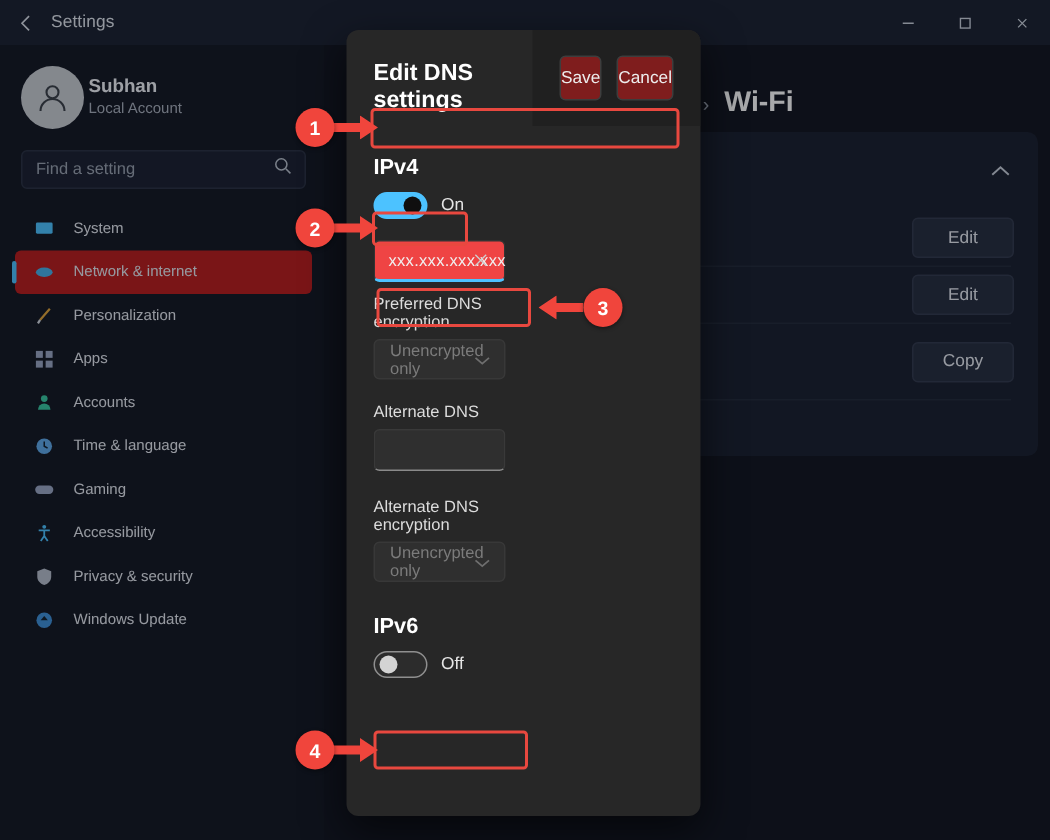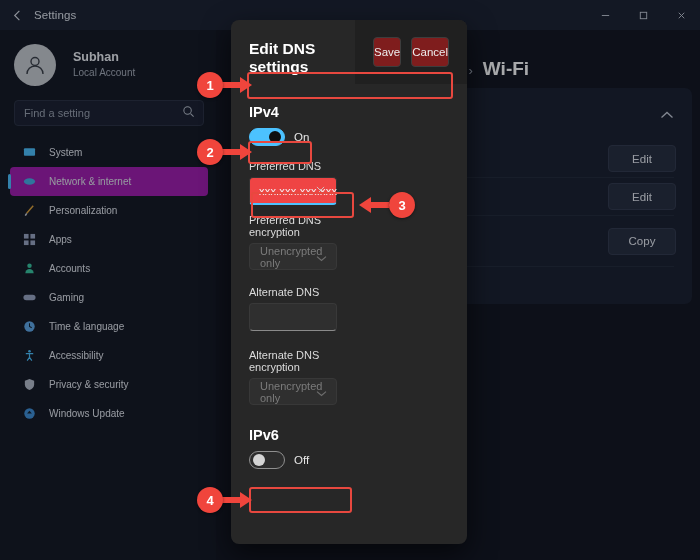--- a/index.html
+++ b/index.html
@@ -35,21 +35,21 @@
     color: #c9d0db; font-size: 11px;
   }
   .tb-btn svg { display: block; }
 
   
   .sidebar {
     position: absolute; left: 0; top: 30px; width: 216px; height: 530px;
     background: #131722;
   }
   .account {
-    display: flex; align-items: center; gap: 17px;
+    display: flex; align-items: center; gap: 3px;
     padding: 14px 0 12px 14px;
   }
   .avatar {
     width: 42px; height: 42px; border-radius: 50%;
     background: #c8ccd2;
     display: flex; align-items: center; justify-content: center;
   }
   .avatar svg { display:block; }
   .acc-name { color: #eef1f6; font-size: 12.5px; font-weight: bold; line-height: 1.25; }
   .acc-sub  { color: #a7aeba; font-size: 10px; line-height: 1.5; }
@@ -65,21 +65,21 @@
     position: absolute; right: 8px; top: 50%; transform: translateY(-50%);
     color: #b9c0cc;
   }
 
   .navlist { padding-top: 2px; }
   .navitem {
     position: relative; height: 29px; margin: 0 8px 0 10px;
     display: flex; align-items: center; gap: 12px;
     padding-left: 12px; border-radius: 4px;
   }
-  .navitem.active { background: #a21caf; }
+  .navitem.active { background: #b91c1c; }
   .navitem.active::before {
     content: ""; position: absolute; left: -2px; top: 7px;
     width: 3px; height: 15px; border-radius: 2px; background: #4cc2ff;
   }
   .navitem .ni-icon {
     width: 15px; height: 15px; display: flex; align-items: center; justify-content: center;
     font-size: 12px; line-height: 1;
   }
   .navitem .ni-label { color: #e3e7ee; font-size: 10px; }
 
@@ -311,34 +311,34 @@
         <span class="ni-icon">
           <svg width="13" height="13" viewBox="0 0 14 14" fill="#38c6a0">
             <circle cx="7" cy="4" r="2.4"></circle>
               <path d="M2.5 12 a4.5 4.5 0 0 1 9 0 z"></path>
           </svg>
         </span>
         <span class="ni-label">Accounts</span>
       </div>
       <div class="navitem">
         <span class="ni-icon">
-          <svg width="13" height="13" viewBox="0 0 14 14" fill="#9aa6c4">
-            <rect x="0.5" y="4" width="13" height="6" rx="3"></rect>
-          </svg>
-        </span>
-        <span class="ni-label">Gaming</span>
-      </div>
-      <div class="navitem">
-        <span class="ni-icon">
           <svg width="13" height="13" viewBox="0 0 14 14" fill="#5fa8e8">
             <circle cx="7" cy="7" r="5.6"></circle>
               <path d="M7 3.6 V7 L9.4 8.4" stroke="#12212e" stroke-width="1.1" fill="none"></path>
           </svg>
         </span>
         <span class="ni-label">Time &amp; language</span>
+      </div>
+      <div class="navitem">
+        <span class="ni-icon">
+          <svg width="13" height="13" viewBox="0 0 14 14" fill="#9aa6c4">
+            <rect x="0.5" y="4" width="13" height="6" rx="3"></rect>
+          </svg>
+        </span>
+        <span class="ni-label">Gaming</span>
       </div>
       <div class="navitem">
         <span class="ni-icon">
           <svg width="13" height="13" viewBox="0 0 14 14" fill="none" stroke="#4cc2ff" stroke-width="1.3">
             <circle cx="7" cy="2.4" r="1.4" fill="#4cc2ff" stroke="none"></circle>
             <path d="M3 5 H11 M7 5 V9 M7 9 L4.5 12.5 M7 9 L9.5 12.5"></path>
           </svg>
         </span>
         <span class="ni-label">Accessibility</span>
       </div>
@@ -418,21 +418,20 @@
       <div class="sect-title">IPv4</div>
 
       <div class="toggle-row">
         <div class="tgl">
             <span class="knob"></span>
           </div>
         <span class="tgl-label">On</span>
       </div>
 
       <div style="margin-top:14px;">
-        <div class="field-label">Preferred DNS</div>
         <div class="inputwrap">
           <span class="ivalue">xxx.xxx.xxx.xxx</span>
             <span class="caret"></span>
           <span class="clear-x">
             <svg width="9" height="9" viewBox="0 0 10 10" stroke="#cfcfcf" stroke-width="1">
                 <path d="M1 1 L9 9 M9 1 L1 9"></path>
               </svg>
           </span>
         </div>
       </div>

